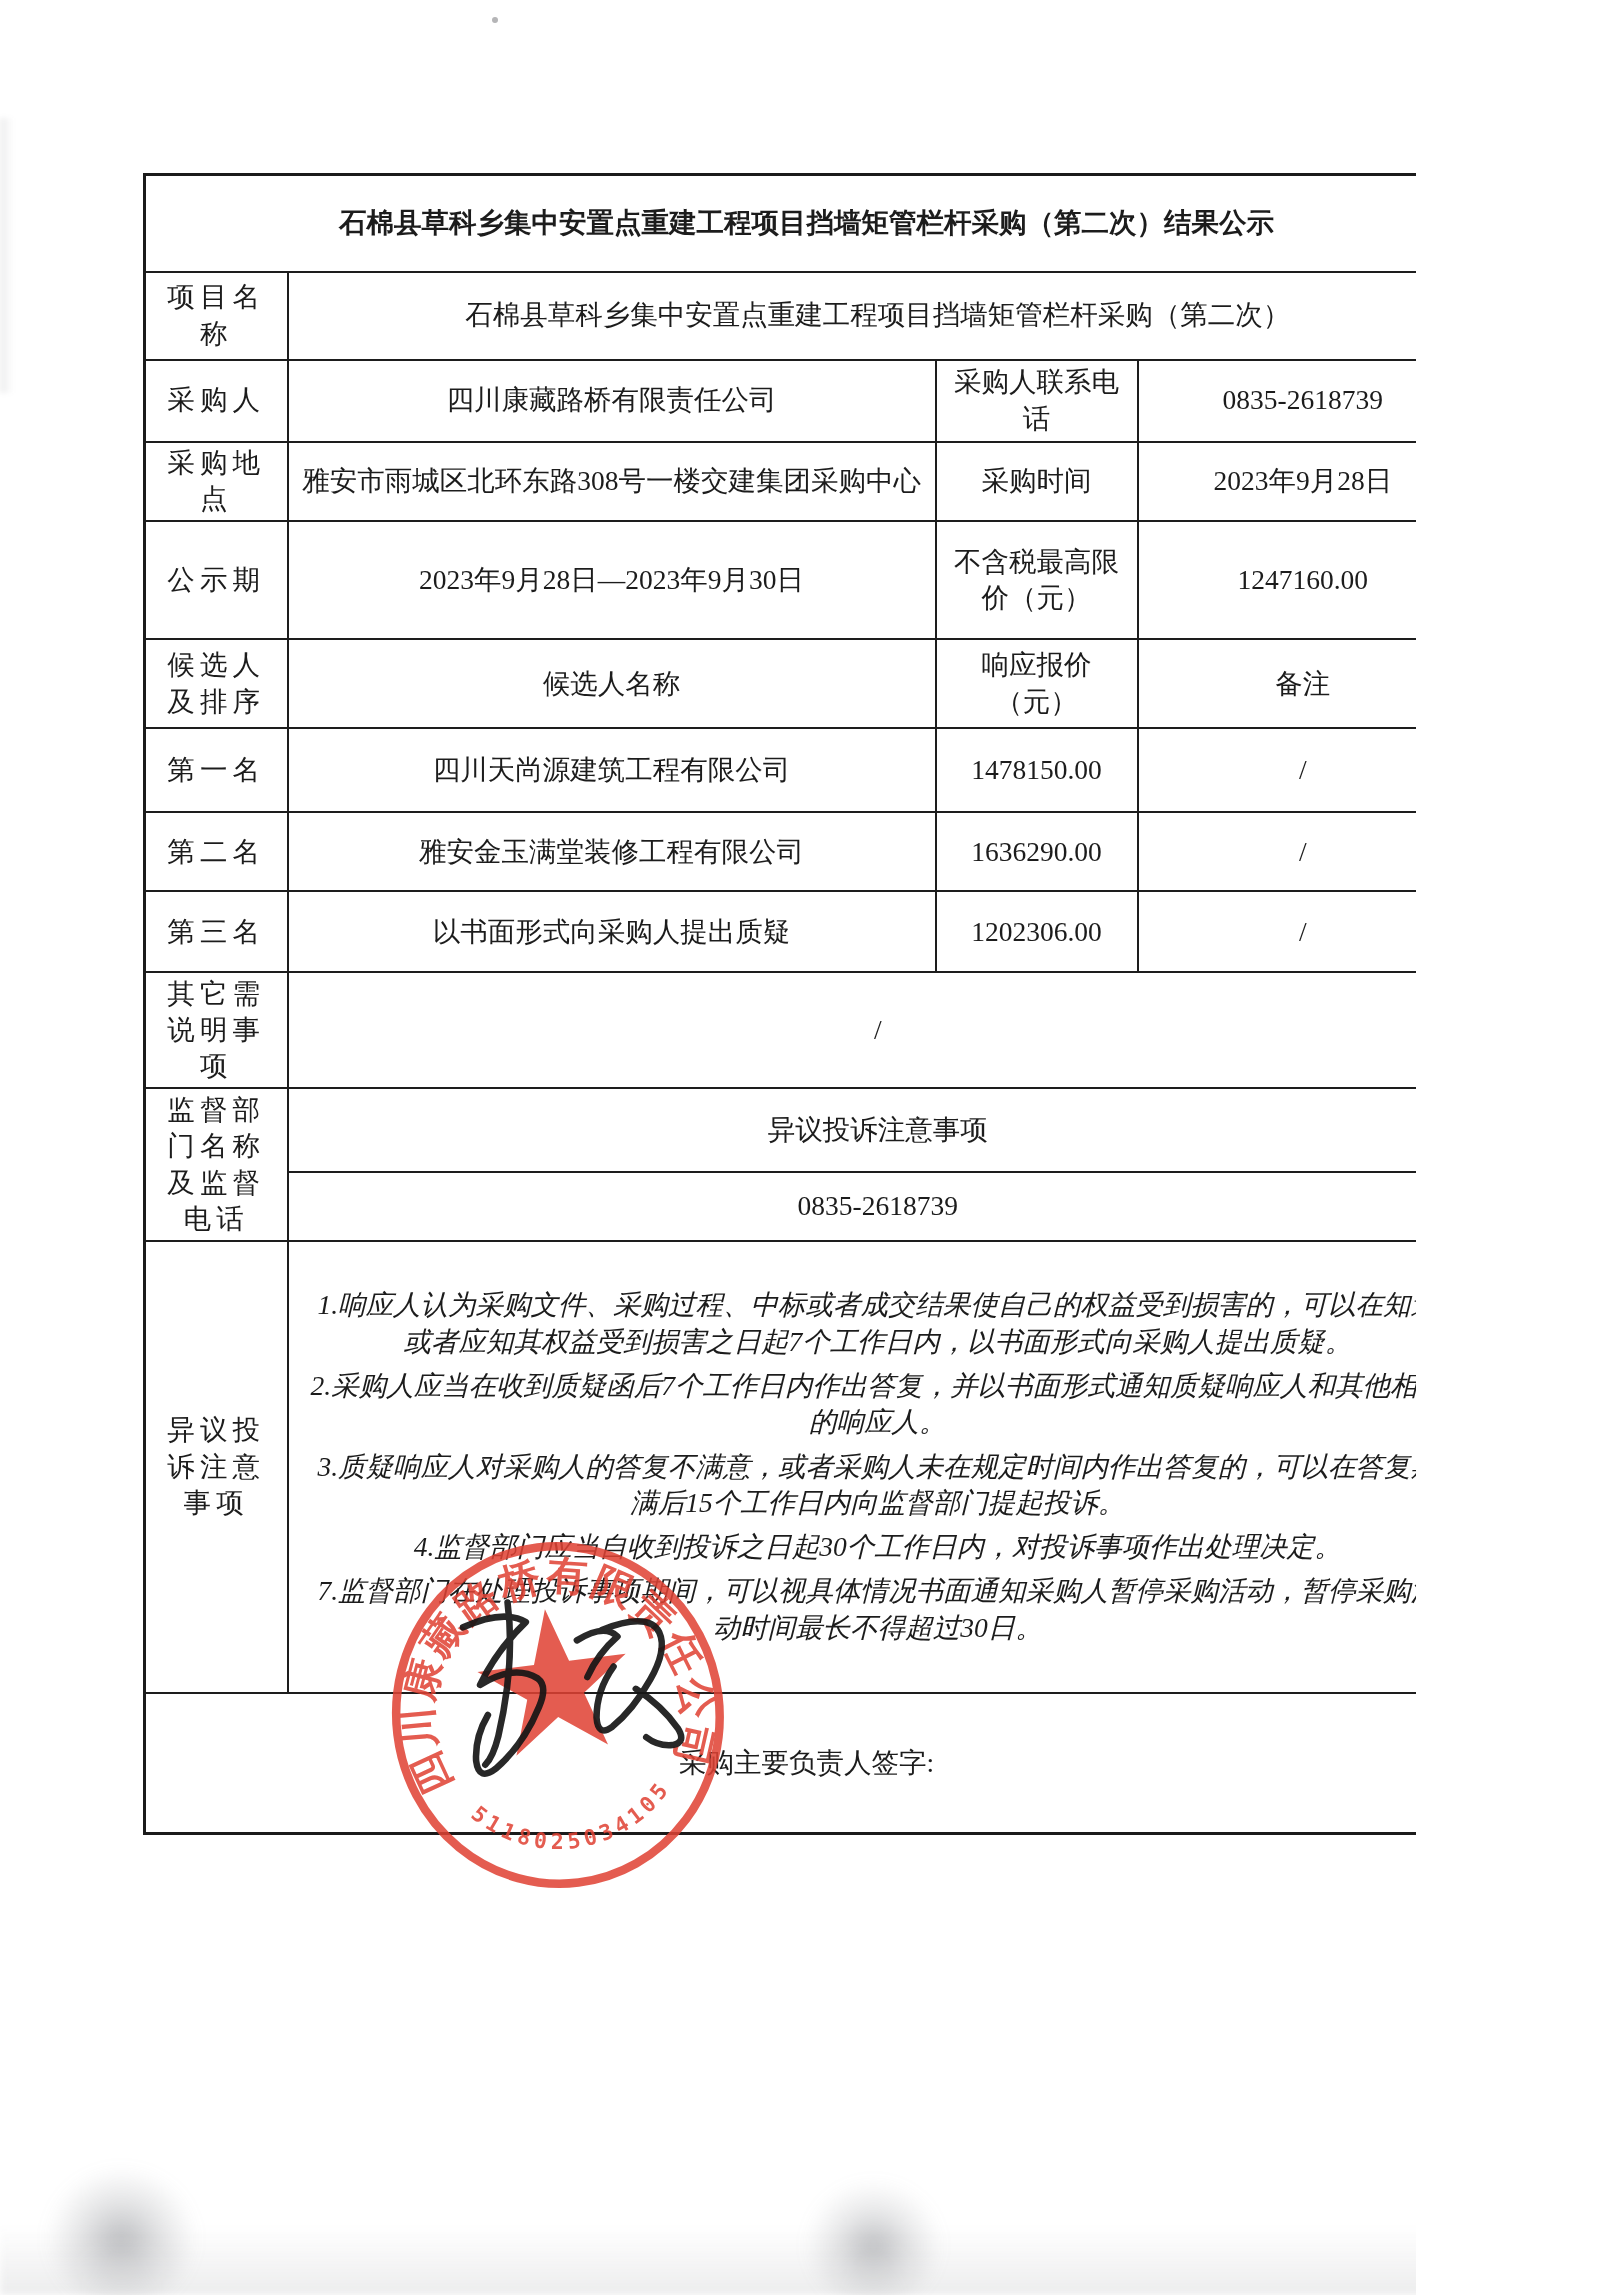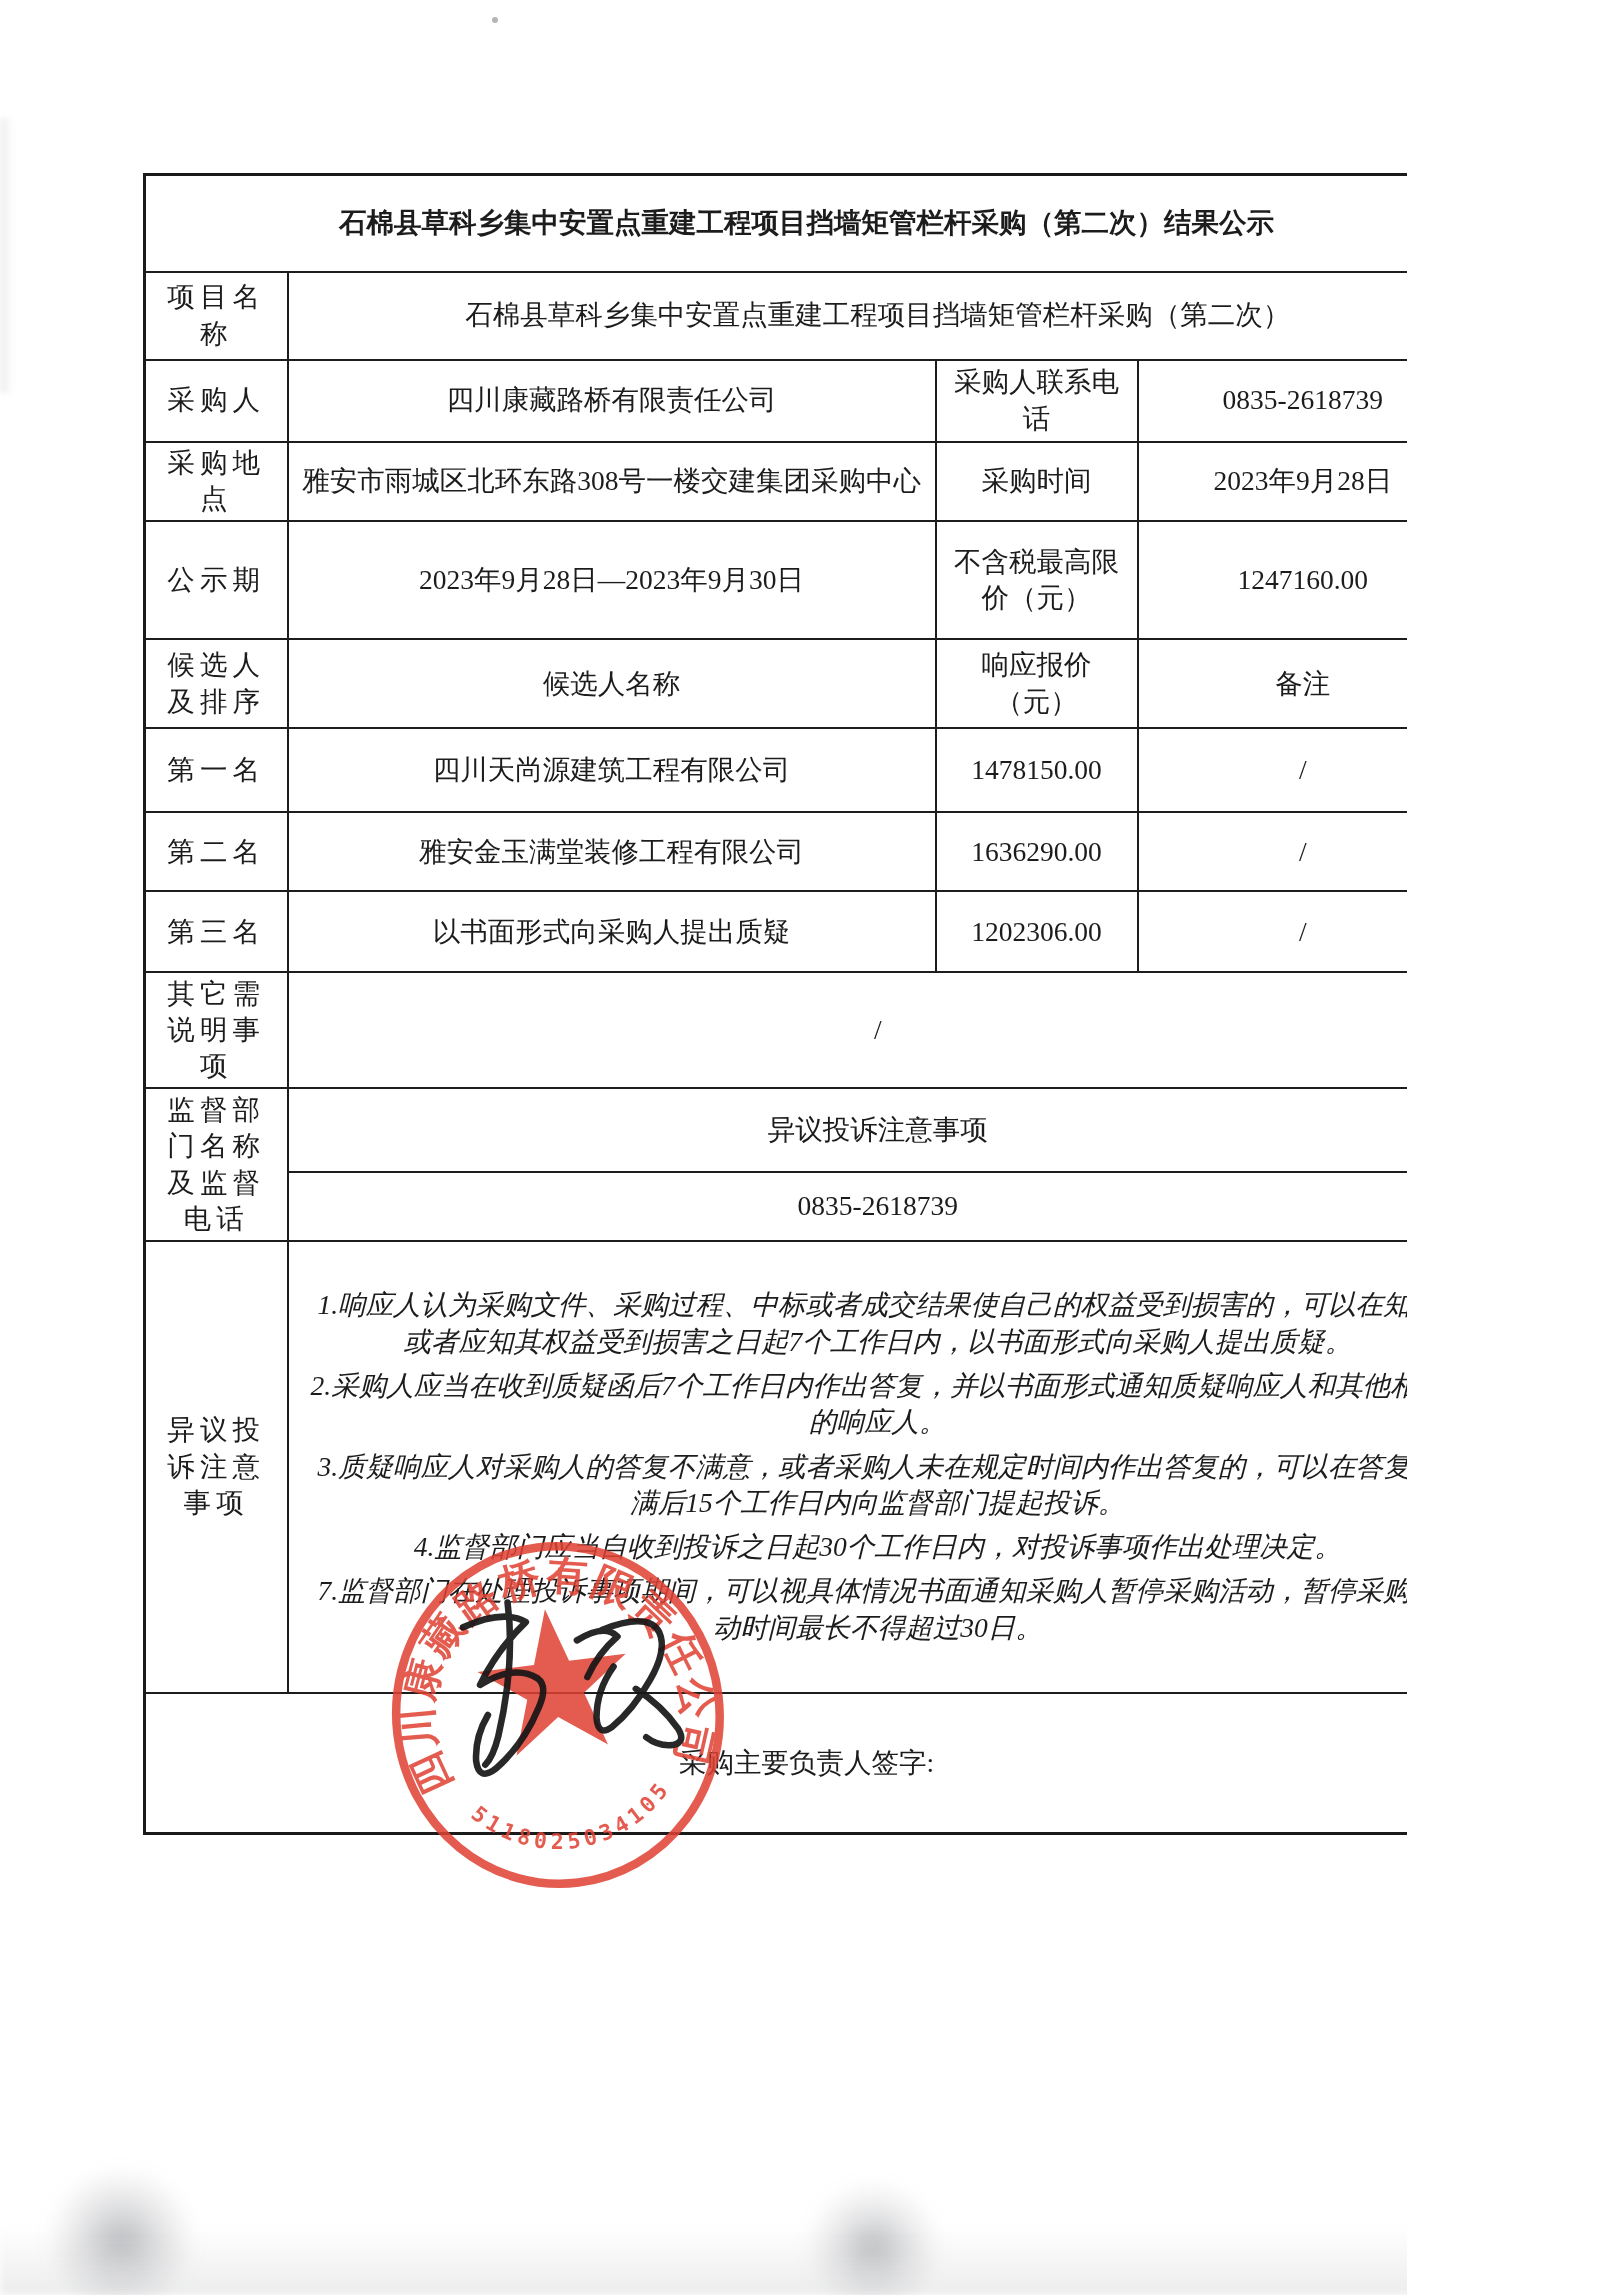--- a/index.html
+++ b/index.html
@@ -3,20 +3,21 @@
 <meta charset="utf-8">
 <style>
   html,body{margin:0;padding:0;background:#ffffff;}
   .page{
     position:relative;
     width:1407px;height:2295px;
     background:#ffffff;
     overflow:hidden;
     font-family:"Liberation Serif","DejaVu Serif",serif;
     color:#1c1c1c;
+    padding-left:9px;
   }
   
   table.doc{
     position:absolute;left:143px;top:173px;
     width:1324px;
     border-collapse:collapse;table-layout:fixed;
     border:3.9px solid #1b1b1b;
   }
   table.doc td{
     border:2px solid #1d1d1d;

